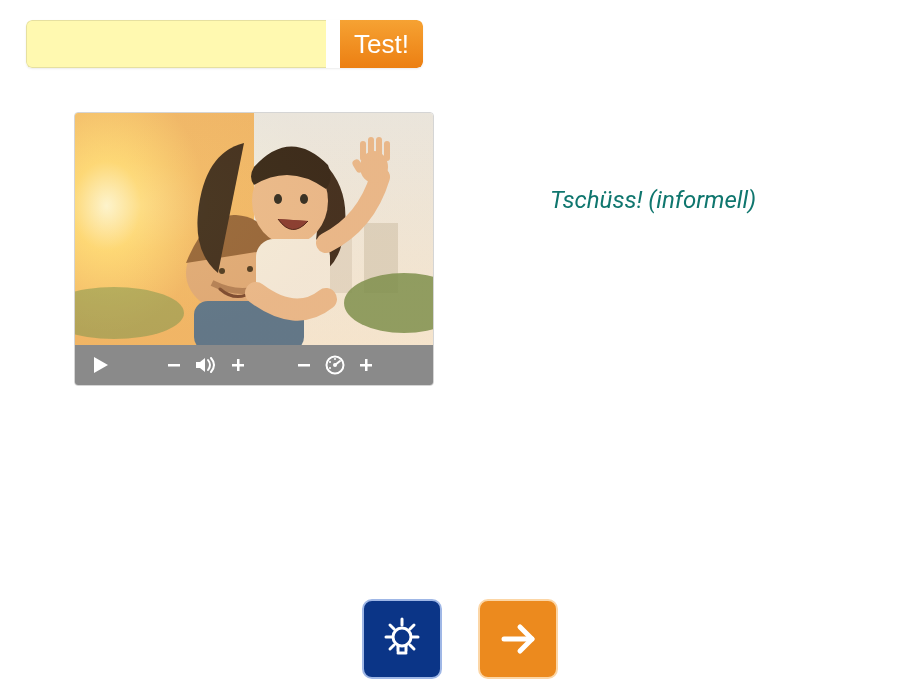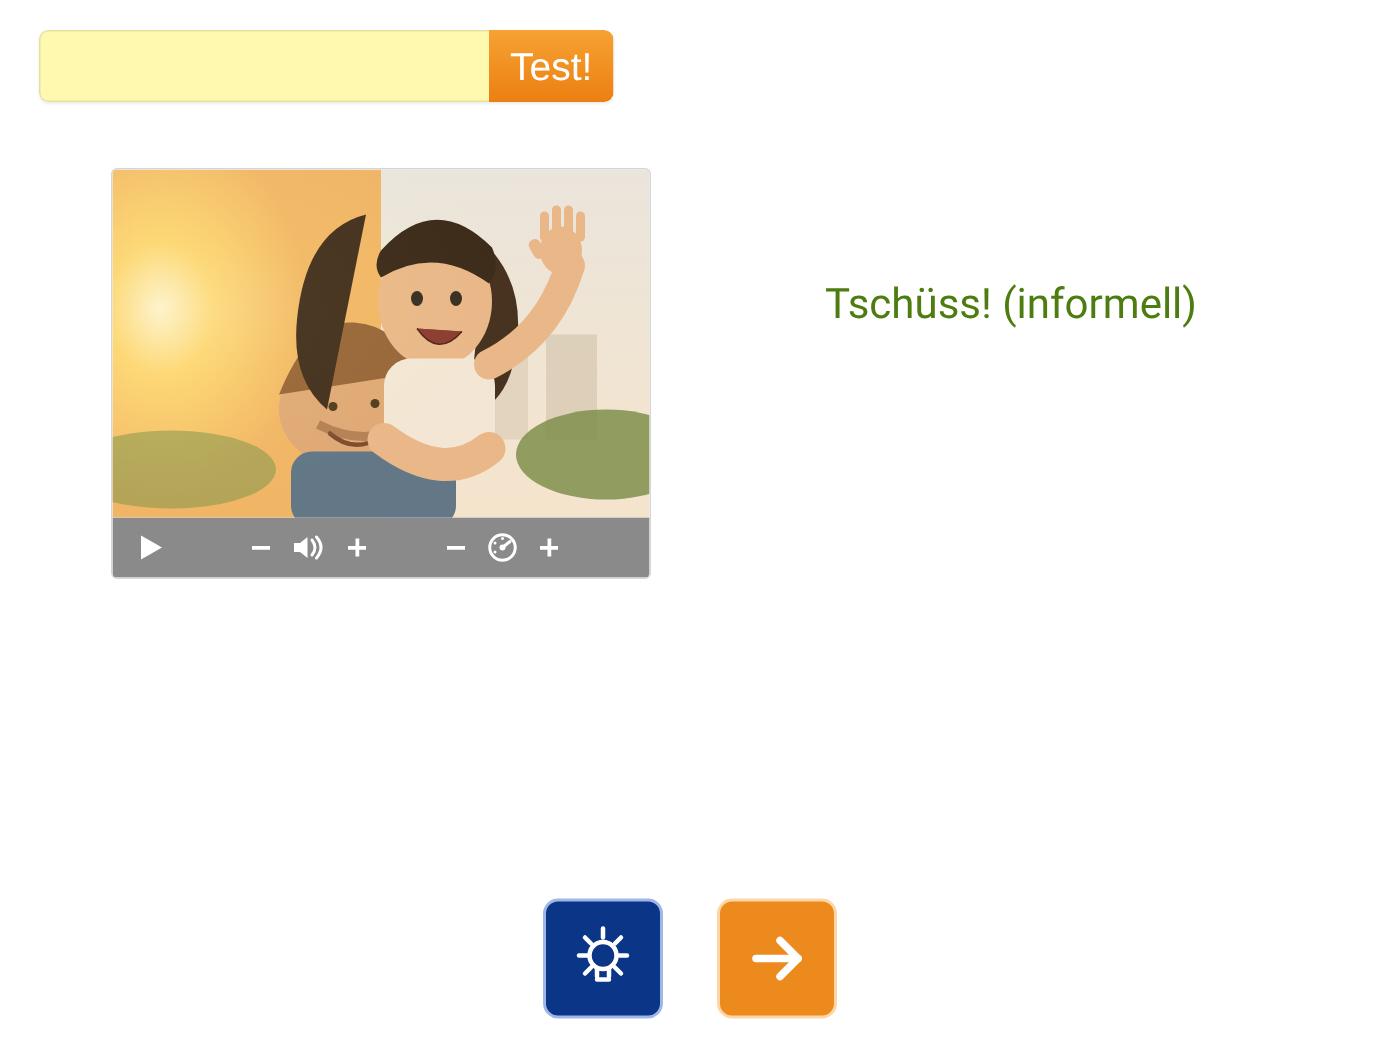--- a/index.html
+++ b/index.html
@@ -36,20 +36,21 @@
   .test-btn {
     background: linear-gradient(180deg, #f6a233 0%, #ec7f12 100%);
     border: none;
     color: #fff;
     font-size: 26px;
     font-weight: 500;
     padding: 0 14px;
     cursor: pointer;
     border-top-right-radius: 6px;
     border-bottom-right-radius: 6px;
+    margin-left: 14px;
   }
   .card {
     position: absolute;
     top: 112px;
     left: 74px;
     width: 360px;
     border: 1px solid #d5d5d5;
     border-radius: 4px;
     overflow: hidden;
     background: #fff;
@@ -77,22 +78,23 @@
     cursor: pointer;
     display: flex;
     align-items: center;
     justify-content: center;
     padding: 0;
   }
   .prompt-text {
     position: absolute;
     top: 186px;
     left: 550px;
-    font-size: 28px;
-    color: #4d7c0f;
+    font-size: 24px;
+    color: #0f766e;
+    font-style: italic;
   }
   .bottom-btns {
     position: absolute;
     bottom: 20px;
     left: 50%;
     transform: translateX(-50%);
     display: flex;
     gap: 36px;
   }
   .big-btn {

